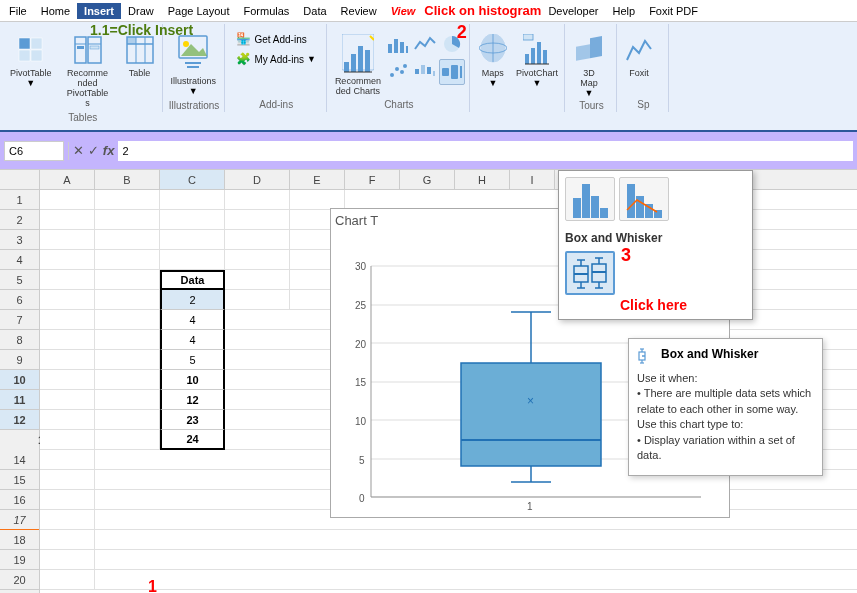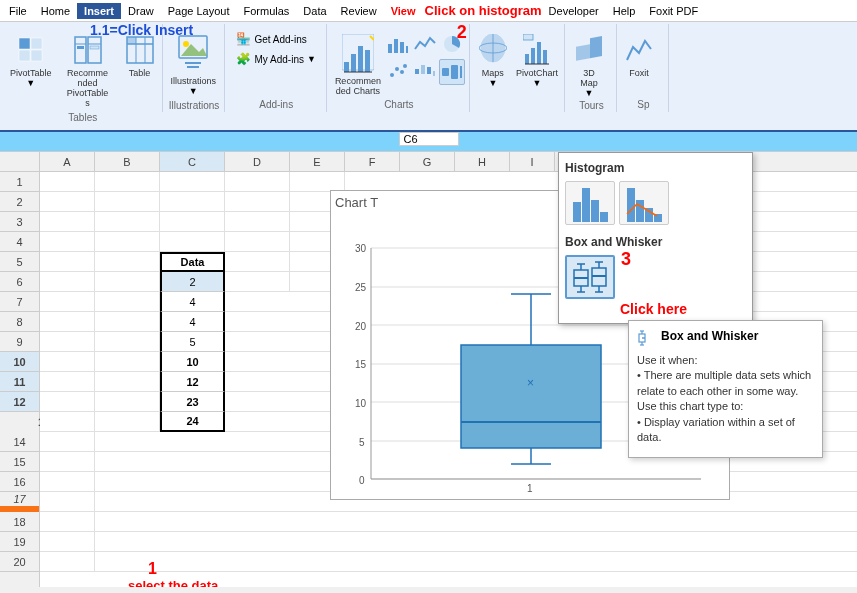--- a/index.html
+++ b/index.html
@@ -10,30 +10,30 @@
 
 <div style="display:flex;align-items:center;background:#fff;border-bottom:1px solid #ccc;height:22px;padding:0 2px;font-size:11px;">
   <span style="padding:2px 7px;cursor:pointer;">File</span>
   <span style="padding:2px 7px;cursor:pointer;">Home</span>
   <span style="padding:2px 7px;cursor:pointer;background:#2b579a;color:white;font-weight:bold;">Insert</span>
   <span style="padding:2px 7px;cursor:pointer;">Draw</span>
   <span style="padding:2px 7px;cursor:pointer;">Page Layout</span>
   <span style="padding:2px 7px;cursor:pointer;">Formulas</span>
   <span style="padding:2px 7px;cursor:pointer;">Data</span>
   <span style="padding:2px 7px;cursor:pointer;">Review</span>
-  <span style="padding:2px 7px;cursor:pointer;color:red;font-weight:bold;">View</span>
+  <span style="padding:2px 7px;cursor:pointer;color:red;font-weight:bold;font-style:italic;">View</span>
   <span style="color:red;font-weight:bold;font-size:13px;margin-left:2px;">Click on histogram</span>
   <span style="padding:2px 7px;cursor:pointer;">Developer</span>
   <span style="padding:2px 7px;cursor:pointer;">Help</span>
   <span style="padding:2px 7px;cursor:pointer;">Foxit PDF</span>
 </div>
 
 <div style="background:#e8f0fb;border-bottom:2px solid #2b579a;height:110px;display:flex;flex-direction:column;position:relative;">
 
-  <div style="position:absolute;left:90px;top:0px;color:#1d4ed8;font-weight:bold;font-size:14px;z-index:50;">1.1=Click Insert</div>
+  <div style="position:absolute;left:90px;top:0px;color:#4d7c0f;font-weight:bold;font-size:14px;z-index:50;">1.1=Click Insert</div>
 
   <div style="display:flex;align-items:stretch;height:90px;padding:2px 4px 0 4px;gap:2px;">
 
     <div style="display:flex;flex-direction:column;padding:2px 4px;border-right:1px solid #c8d3e8;min-width:120px;">
       <div style="display:flex;gap:10px;flex:1;align-items:flex-start;padding-top:4px;">
 
         <div style="display:flex;flex-direction:column;align-items:center;cursor:pointer;padding:2px;border-radius:2px;min-width:38px;">
           <div style="width:32px;height:36px;display:flex;align-items:center;justify-content:center;">
             <svg width="28" height="28" viewBox="0 0 28 28">
               <rect x="2" y="2" width="11" height="11" fill="#5b9bd5" stroke="#fff" stroke-width="0.5"></rect>
@@ -245,21 +245,21 @@
           </div>
           <span style="font-size:9px;color:#333;">Foxit</span>
         </div>
       </div>
       <div style="font-size:10px;color:#666;text-align:center;">Sp</div>
     </div>
 
   </div>
 </div>
 
-<div style="display:flex;align-items:center;background:#7dd3fc;border-bottom:1px solid #ccc;height:20px;padding:0 4px;gap:4px;flex-direction:column;">
+<div style="display:flex;align-items:center;background:#c4b5fd;border-bottom:1px solid #ccc;height:38px;padding:0 4px;gap:4px;">
   <input style="width: 60px; border: 1px solid rgb(204, 204, 204); height: 20px; padding: 0px 4px; font-size: 11px;" value="C6">
   <div style="width:1px;height:18px;background:#ccc;"></div>
   <span style="font-size:13px;color:#555;cursor:pointer;">✕</span>
   <span style="font-size:13px;color:#555;cursor:pointer;">✓</span>
   <span style="font-size:13px;color:#555;cursor:pointer;font-style:italic;font-weight:bold;">fx</span>
   <input style="flex: 1 1 0%; border: none; height: 20px; padding: 0px 4px; font-size: 11px; outline: none;" value="2">
 </div>
 
 <div style="position:relative;height:calc(593px - 22px - 110px - 26px);overflow:hidden;background:#fff;">
 
@@ -291,21 +291,21 @@
       <div style="height:20px;border-bottom:1px solid #ccc;display:flex;align-items:center;justify-content:center;font-size:11px;color:#444;">7</div>
       <div style="height:20px;border-bottom:1px solid #ccc;display:flex;align-items:center;justify-content:center;font-size:11px;color:#444;">8</div>
       <div style="height:20px;border-bottom:1px solid #ccc;display:flex;align-items:center;justify-content:center;font-size:11px;color:#444;">9</div>
       <div style="height:20px;border-bottom:1px solid #ccc;display:flex;align-items:center;justify-content:center;font-size:11px;color:#444;font-weight:bold;background:#d9e8f5;">10</div>
       <div style="height:20px;border-bottom:1px solid #ccc;display:flex;align-items:center;justify-content:center;font-size:11px;color:#444;font-weight:bold;background:#d9e8f5;">11</div>
       <div style="height:20px;border-bottom:1px solid #ccc;display:flex;align-items:center;justify-content:center;font-size:11px;color:#444;font-weight:bold;background:#d9e8f5;">12</div>
       <div style="height:20px;border-bottom:1px solid #ccc;display:flex;align-items:center;justify-content:center;font-size:11px;color:#444;font-weight:bold;background:#d9e8f5;margin-left:44px;">13</div>
       <div style="height:20px;border-bottom:1px solid #ccc;display:flex;align-items:center;justify-content:center;font-size:11px;color:#444;">14</div>
       <div style="height:20px;border-bottom:1px solid #ccc;display:flex;align-items:center;justify-content:center;font-size:11px;color:#444;">15</div>
       <div style="height:20px;border-bottom:1px solid #ccc;display:flex;align-items:center;justify-content:center;font-size:11px;color:#444;">16</div>
-      <div style="height:20px;border-bottom:6px solid #f97316;display:flex;align-items:center;justify-content:center;font-size:11px;color:#444;font-style:italic;">17</div>
+      <div style="height:20px;border-bottom:1px solid #f97316;display:flex;align-items:center;justify-content:center;font-size:11px;color:#444;font-style:italic;">17</div>
       <div style="height:20px;border-bottom:1px solid #ccc;display:flex;align-items:center;justify-content:center;font-size:11px;color:#444;">18</div>
       <div style="height:20px;border-bottom:1px solid #ccc;display:flex;align-items:center;justify-content:center;font-size:11px;color:#444;">19</div>
       <div style="height:20px;border-bottom:1px solid #ccc;display:flex;align-items:center;justify-content:center;font-size:11px;color:#444;">20</div>
     </div>
 
     <div style="flex:1;display:flex;flex-direction:column;position:relative;">
 
       <div style="display:flex;height:20px;">
         <div style="width:55px;border-right:1px solid #e0e0e0;border-bottom:1px solid #e0e0e0;background:#fff;"></div>
         <div style="width:65px;border-right:1px solid #e0e0e0;border-bottom:1px solid #e0e0e0;background:#fff;"></div>
@@ -476,21 +476,20 @@
           <text x="196" y="173" font-size="12" fill="#2171b5">×</text>
 
           <text x="196" y="278" font-size="10" fill="#555">1</text>
         </svg>
       </div>
     </div>
   </div>
 
   <div style="position:absolute;left:558px;top:0px;width:195px;background:#fff;border:1px solid #999;box-shadow:2px 2px 6px rgba(0,0,0,0.25);z-index:100;padding:6px;">
 
-    <div style="font-size:12px;font-weight:bold;color:#333;margin-bottom:4px;padding:2px 0;">Histogram</div>
     <div style="display:flex;gap:4px;margin-bottom:8px;">
 
       <div style="width:50px;height:44px;border:1px solid #ccc;background:#f5f5f5;display:flex;align-items:flex-end;justify-content:center;cursor:pointer;border-radius:2px;padding-bottom:2px;gap:1px;">
         <div style="width:8px;height:20px;background:#5b9bd5;"></div>
         <div style="width:8px;height:34px;background:#5b9bd5;"></div>
         <div style="width:8px;height:22px;background:#5b9bd5;"></div>
         <div style="width:8px;height:10px;background:#5b9bd5;"></div>
       </div>
 
       <div style="width:50px;height:44px;border:1px solid #ccc;background:#f5f5f5;display:flex;align-items:flex-end;justify-content:center;cursor:pointer;border-radius:2px;padding-bottom:2px;gap:1px;position:relative;">

